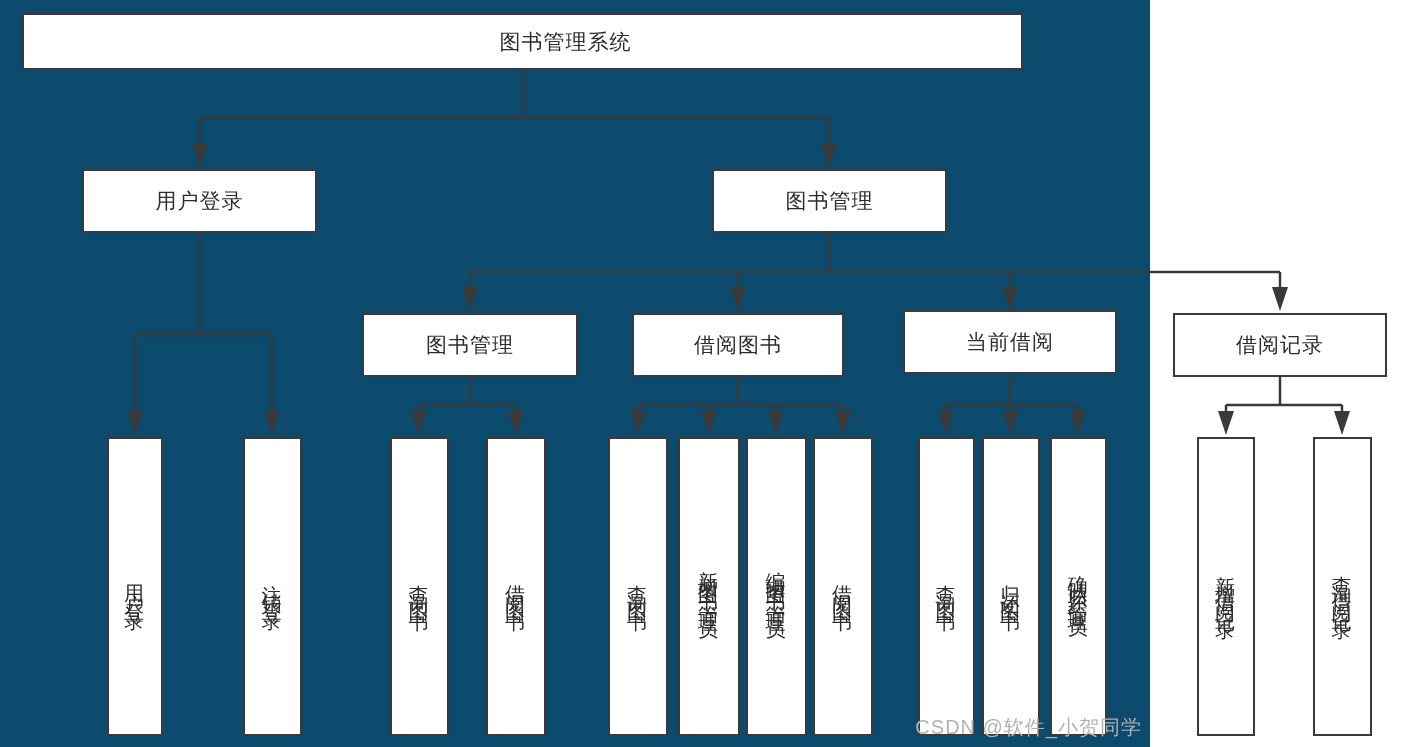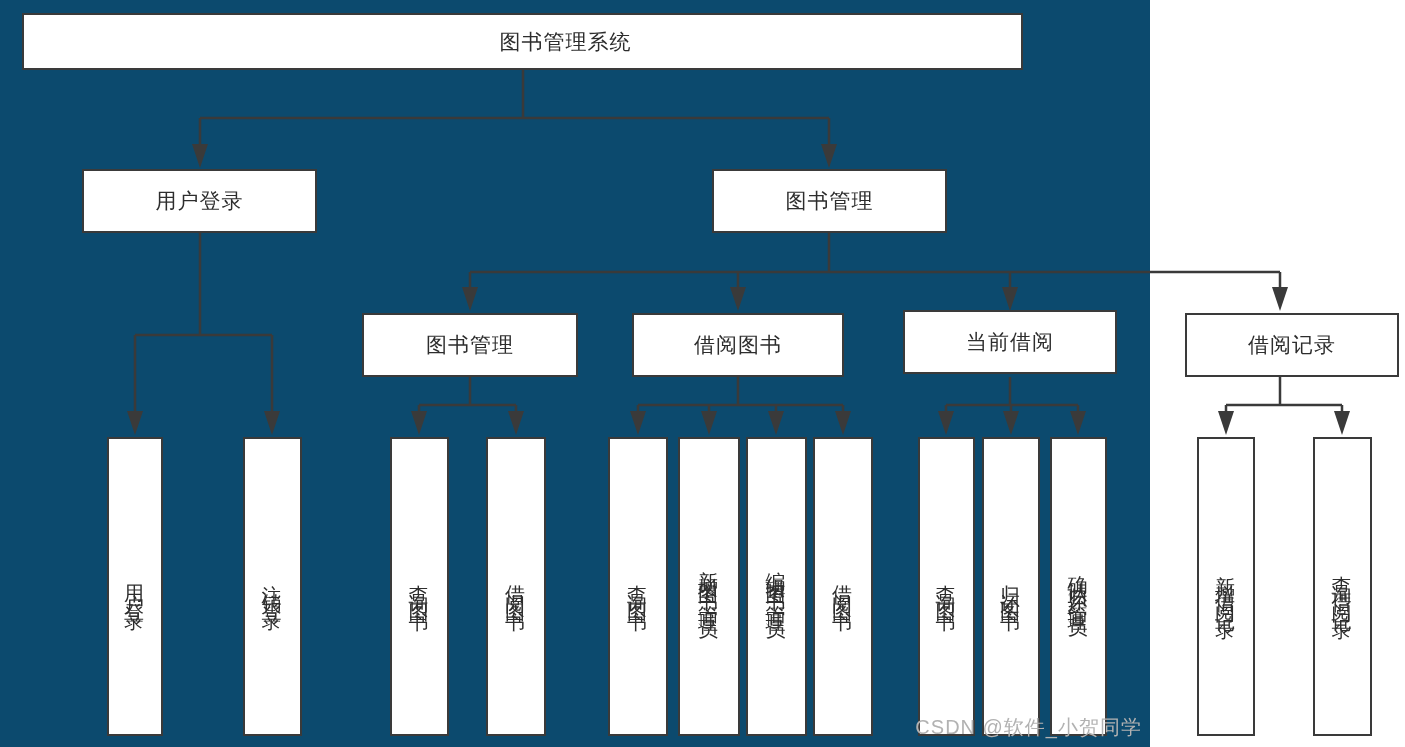--- a/index.html
+++ b/index.html
@@ -90,21 +90,21 @@
   <div class="hbox" style="left:22px; top:13px; width:1001px; height:57px;">
     <span class="root-label">图书管理系统</span>
   </div>
 
   <div class="hbox" style="left:82px; top:169px; width:235px; height:64px;">用户登录</div>
   <div class="hbox" style="left:712px; top:169px; width:235px; height:64px;">图书管理</div>
 
   <div class="hbox" style="left:362px; top:313px; width:216px; height:64px;">图书管理</div>
   <div class="hbox" style="left:632px; top:313px; width:212px; height:64px;">借阅图书</div>
   <div class="hbox" style="left:903px; top:310px; width:214px; height:64px;">当前借阅</div>
-  <div class="hbox" style="left:1173px; top:313px; width:214px; height:64px;margin-left:12px;">借阅记录</div>
+  <div class="hbox" style="left:1173px; top:313px; width:214px; height:64px;">借阅记录</div>
 
   <div class="vbox" style="left:107px; width:56px;">用户登录</div>
   <div class="vbox" style="left:243px; width:59px;">注销登录</div>
   <div class="vbox" style="left:390px; width:59px;">查询图书</div>
   <div class="vbox" style="left:486px; width:60px;">借阅图书</div>
   <div class="vbox" style="left:608px; width:60px;">查询图书</div>
   <div class="vbox" style="left:678px; width:62px; letter-spacing:7px;">新增图书（管理员）</div>
   <div class="vbox" style="left:746px; width:61px; letter-spacing:7px;">编辑图书（管理员）</div>
   <div class="vbox" style="left:813px; width:60px;">借阅图书</div>
   <div class="vbox" style="left:918px; width:57px;">查询图书</div>

